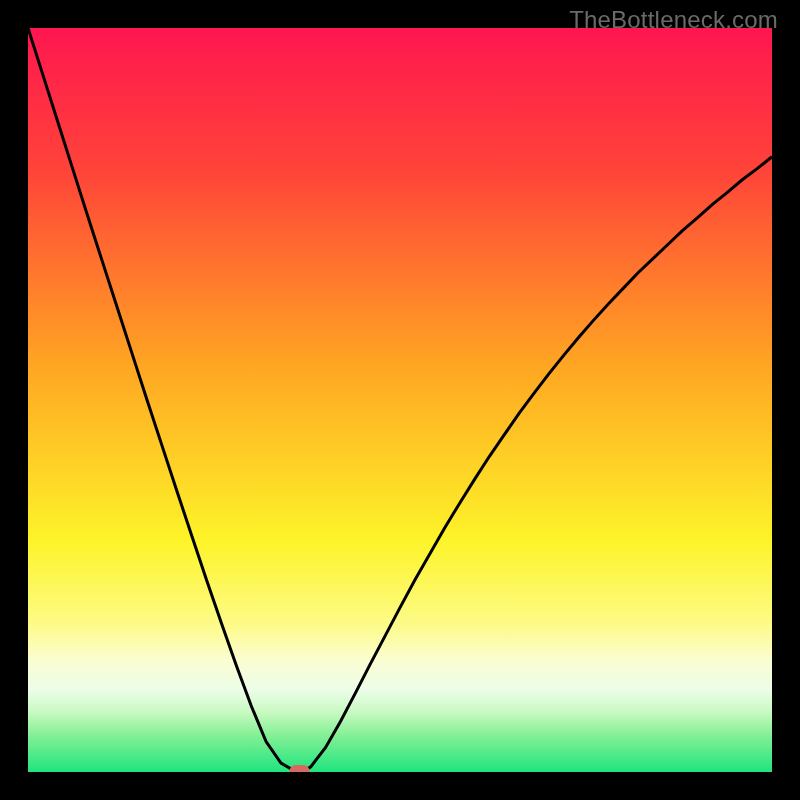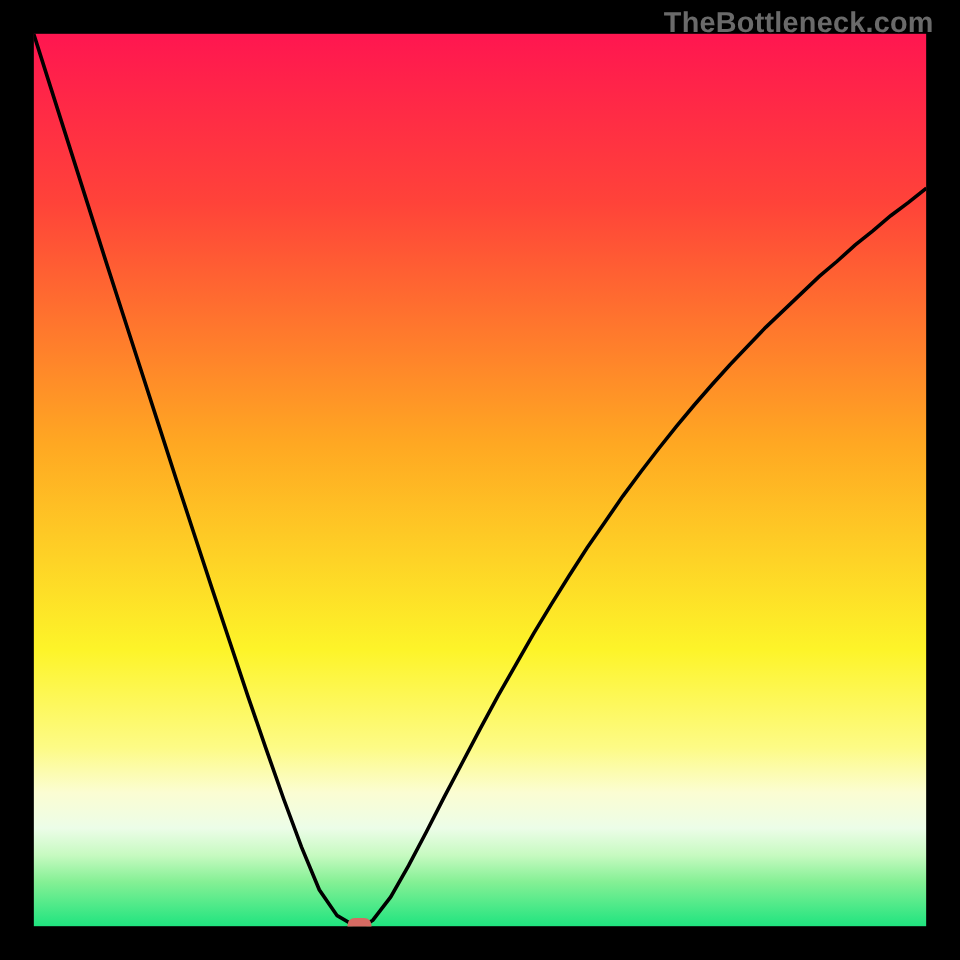--- a/index.html
+++ b/index.html
@@ -10,21 +10,21 @@
     background: #000;
     position: relative;
     font-family: Arial, sans-serif;
   }
   .watermark {
     position: absolute;
     top: 6px;
     right: 22px;
     color: #6a6a6a;
     font-size: 24px;
-    font-weight: 700;
+    font-weight: 400;
     letter-spacing: 0.2px;
     z-index: 10;
   }
   .plot-area {
     position: absolute;
     left: 28px;
     top: 28px;
     width: 744px;
     height: 744px;
   }

